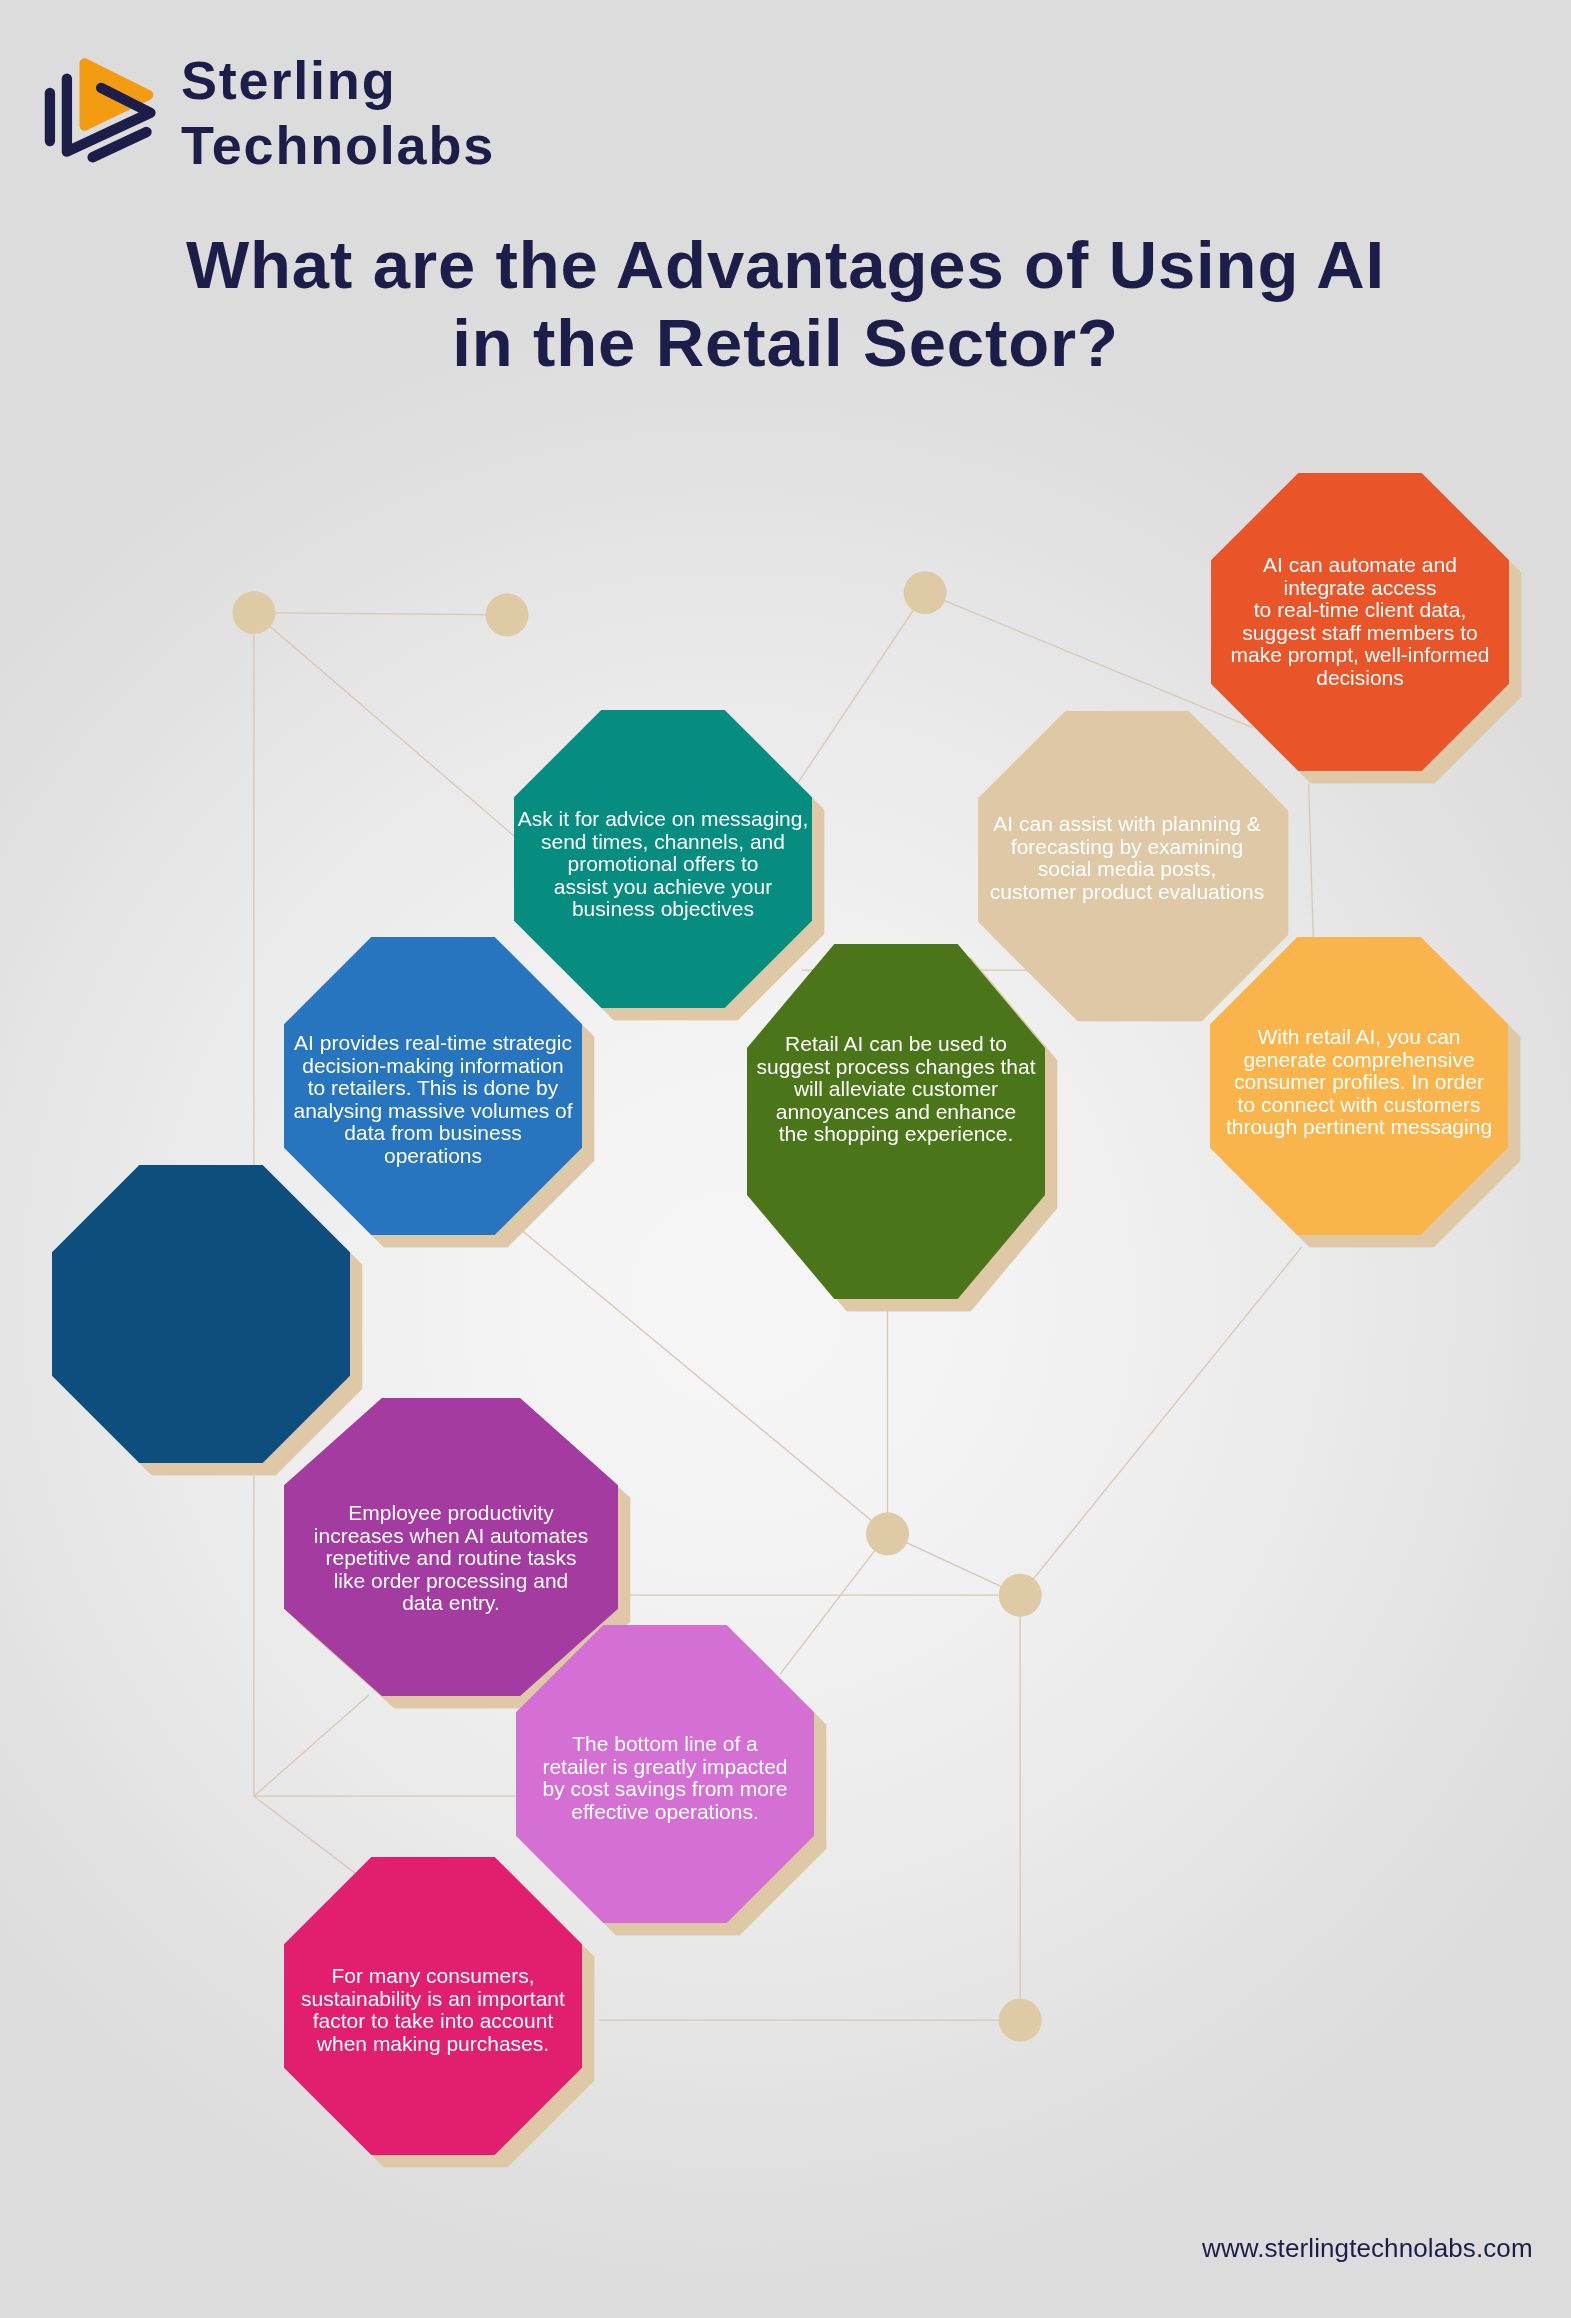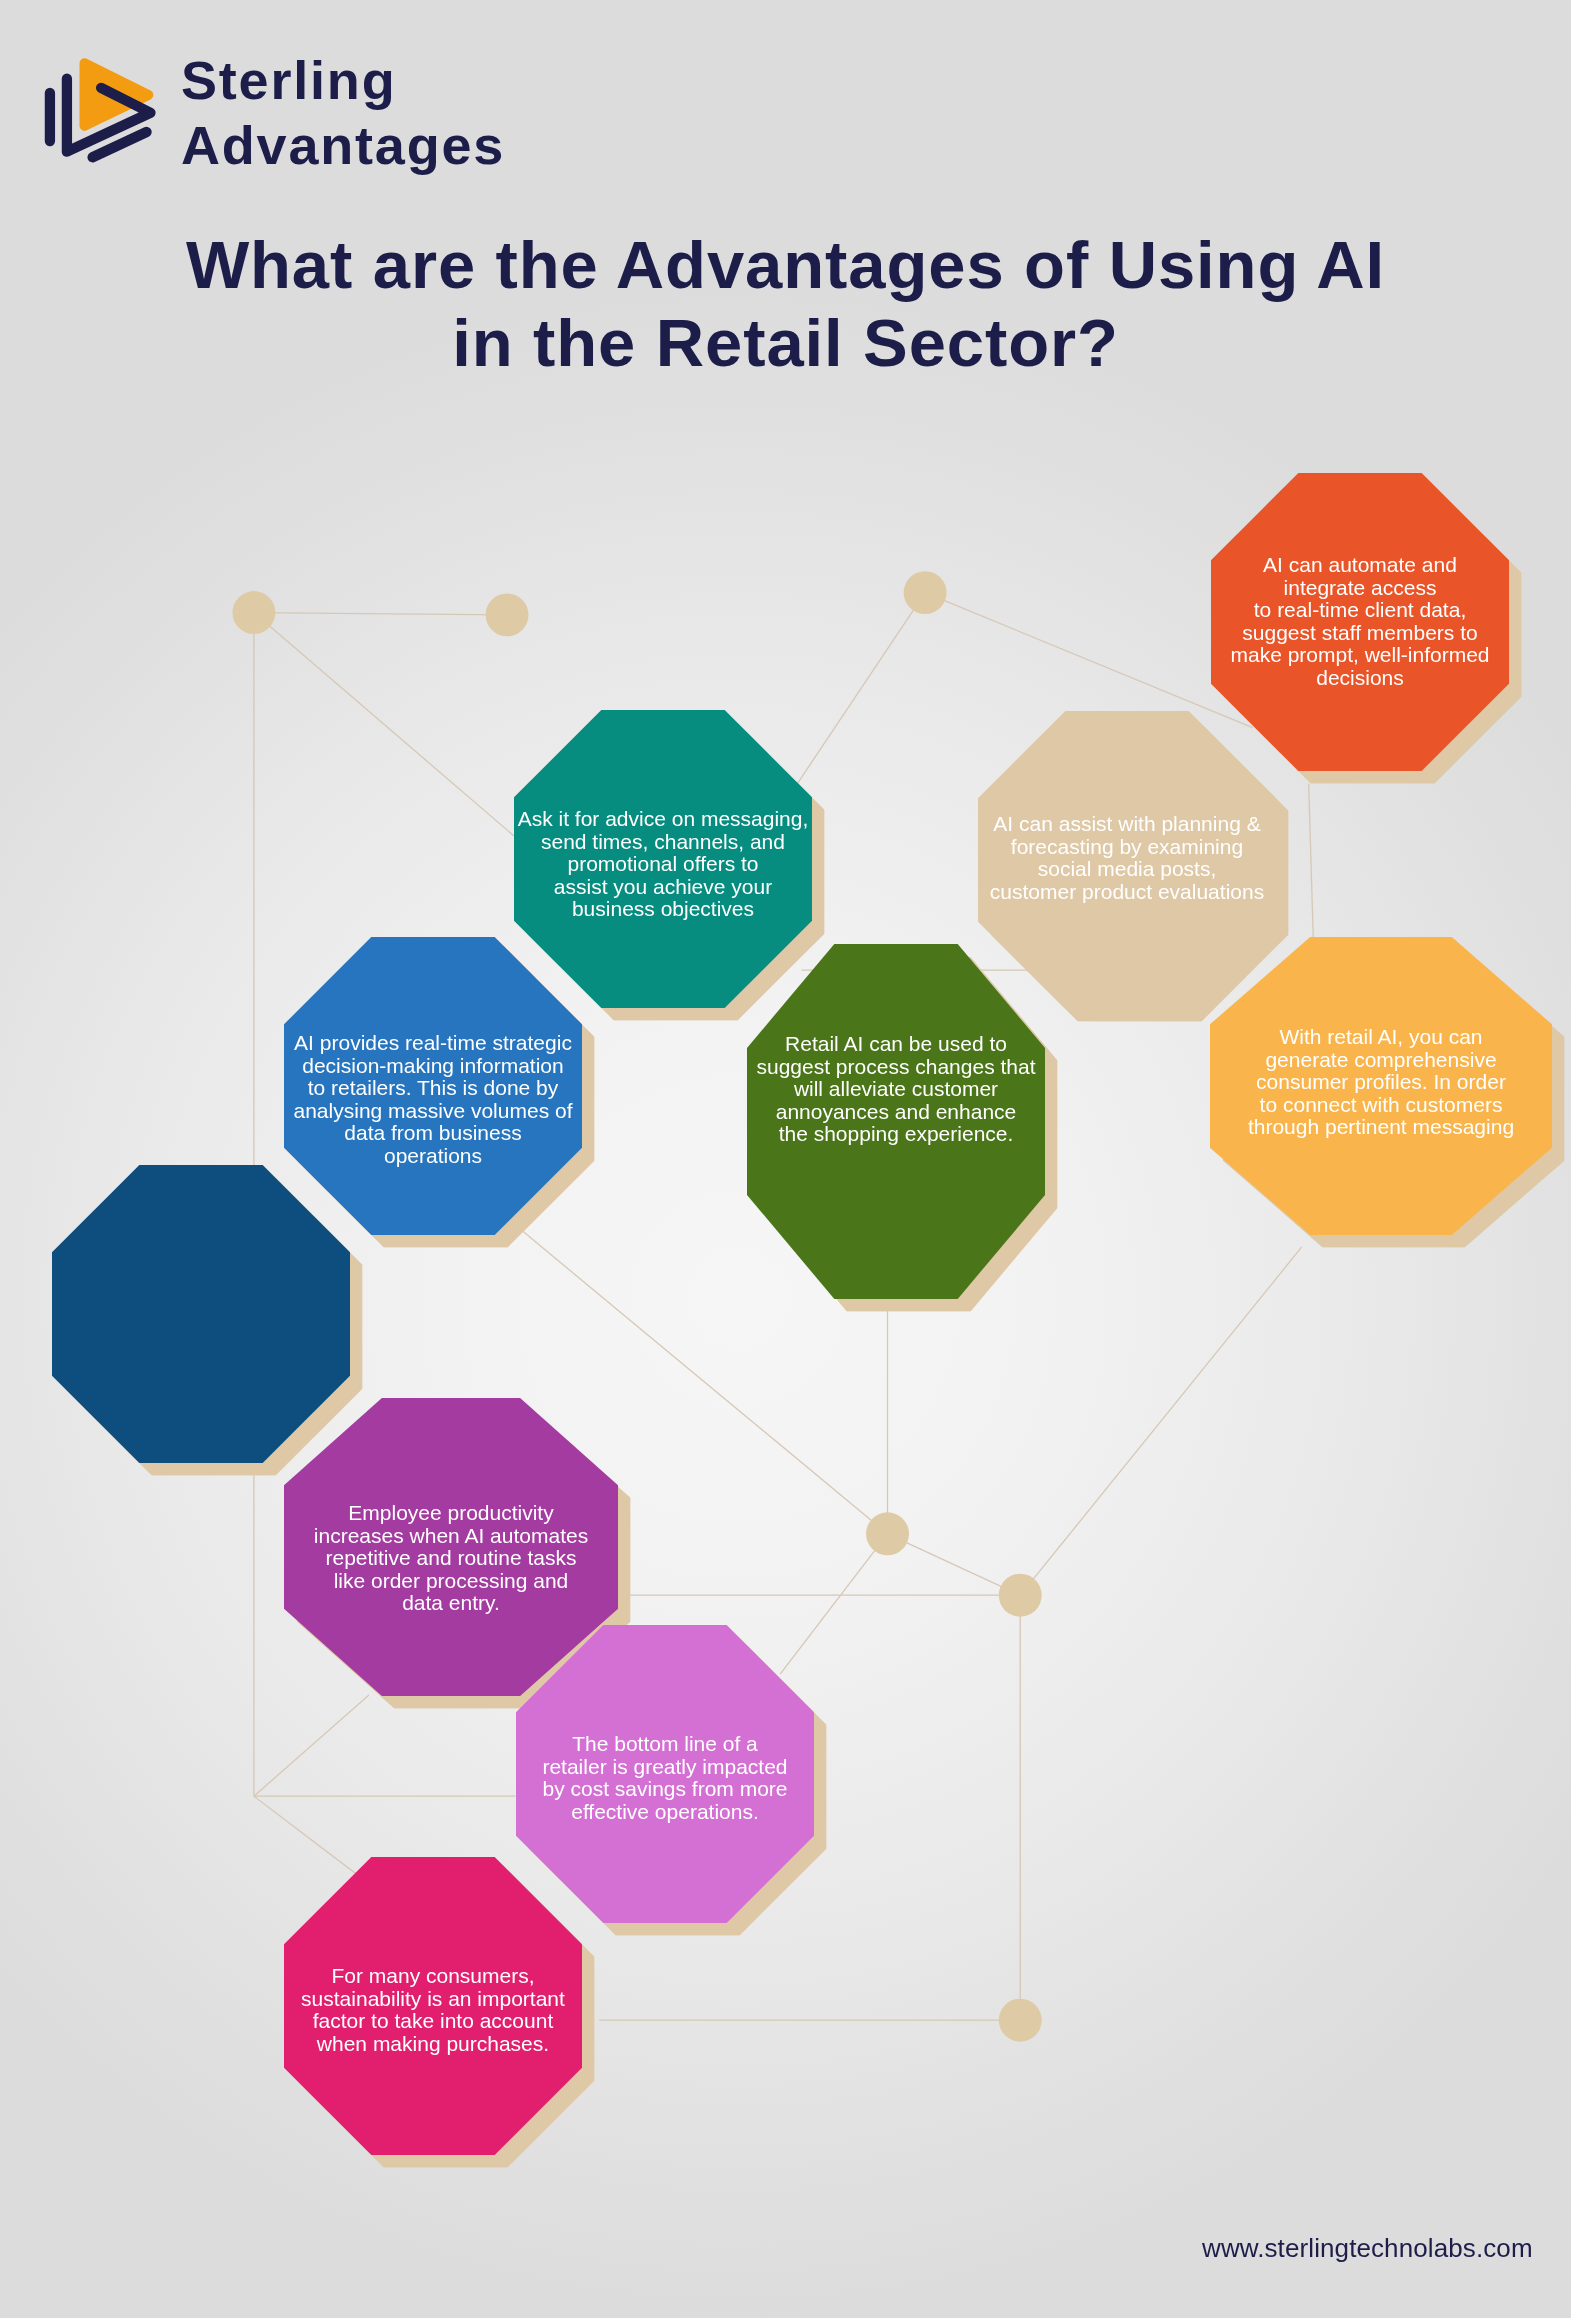--- a/index.html
+++ b/index.html
@@ -78,21 +78,21 @@
       <div class="oct" style="left: 284px; top: 937px; width: 298px; height: 298px;">
         <div class="shadow" style="background: rgb(222, 200, 166);"></div>
         <div class="shape" style="background: rgb(38, 117, 190);"></div>
         <div class="txt" style="top: 95px; line-height: 22.6px;"><span>AI provides real-time strategic</span><br><span>decision-making information</span><br><span>to retailers. This is done by</span><br><span>analysing massive volumes of</span><br><span>data from business</span><br><span>operations</span></div>
       </div>
       <div class="oct" style="left: 747px; top: 944px; width: 298px; height: 355px;">
         <div class="shadow" style="background: rgb(222, 200, 166);"></div>
         <div class="shape" style="background: rgb(74, 117, 24);"></div>
         <div class="txt" style="top: 89px; line-height: 22.6px;"><span>Retail AI can be used to</span><br><span>suggest process changes that</span><br><span>will alleviate customer</span><br><span>annoyances and enhance</span><br><span>the shopping experience.</span></div>
       </div>
-      <div class="oct" style="left: 1210px; top: 937px; width: 298px; height: 298px; padding-left: 44px;">
+      <div class="oct" style="left: 1210px; top: 937px; width: 298px; height: 298px;">
         <div class="shadow" style="background: rgb(222, 200, 166);"></div>
         <div class="shape" style="background: rgb(249, 180, 75);"></div>
         <div class="txt" style="top: 89px; line-height: 22.6px;"><span>With retail AI, you can</span><br><span>generate comprehensive</span><br><span>consumer profiles. In order</span><br><span>to connect with customers</span><br><span>through pertinent messaging</span></div>
       </div>
       <div class="oct" style="left: 52px; top: 1165px; width: 298px; height: 298px;">
         <div class="shadow" style="background: rgb(222, 200, 166);"></div>
         <div class="shape" style="background: rgb(14, 78, 126);"></div>
       </div>
       <div class="oct" style="left: 284px; top: 1398px; width: 298px; height: 298px; padding-left: 36px;">
         <div class="shadow" style="background: rgb(222, 200, 166);"></div>
@@ -117,21 +117,21 @@
       <g fill="none" stroke="#1d1d4a" stroke-linecap="round" stroke-linejoin="round" stroke-width="13.4">
         <line x1="15.4" y1="58.4" x2="15.4" y2="121.1"></line>
         <polyline points="82,51.9 146.2,84.2 37.5,134.9 37.5,40"></polyline>
         <line x1="70.9" y1="142.1" x2="141.1" y2="109.3"></line>
       </g>
     </svg>
   </div>
 
   <div class="brand" style="color: rgb(29, 29, 74);">
     <div>Sterling</div>
-    <div>Advantages</div>
+    <div>Technolabs</div>
   </div>
 
   <div class="title" style="color: rgb(29, 29, 74);">
     <div>What are the Advantages of Using AI</div>
     <div>in the Retail Sector?</div>
   </div>
 
   <div class="footer" style="color: rgb(29, 29, 74);">www.sterlingtechnolabs.com</div>
 </div>
 

